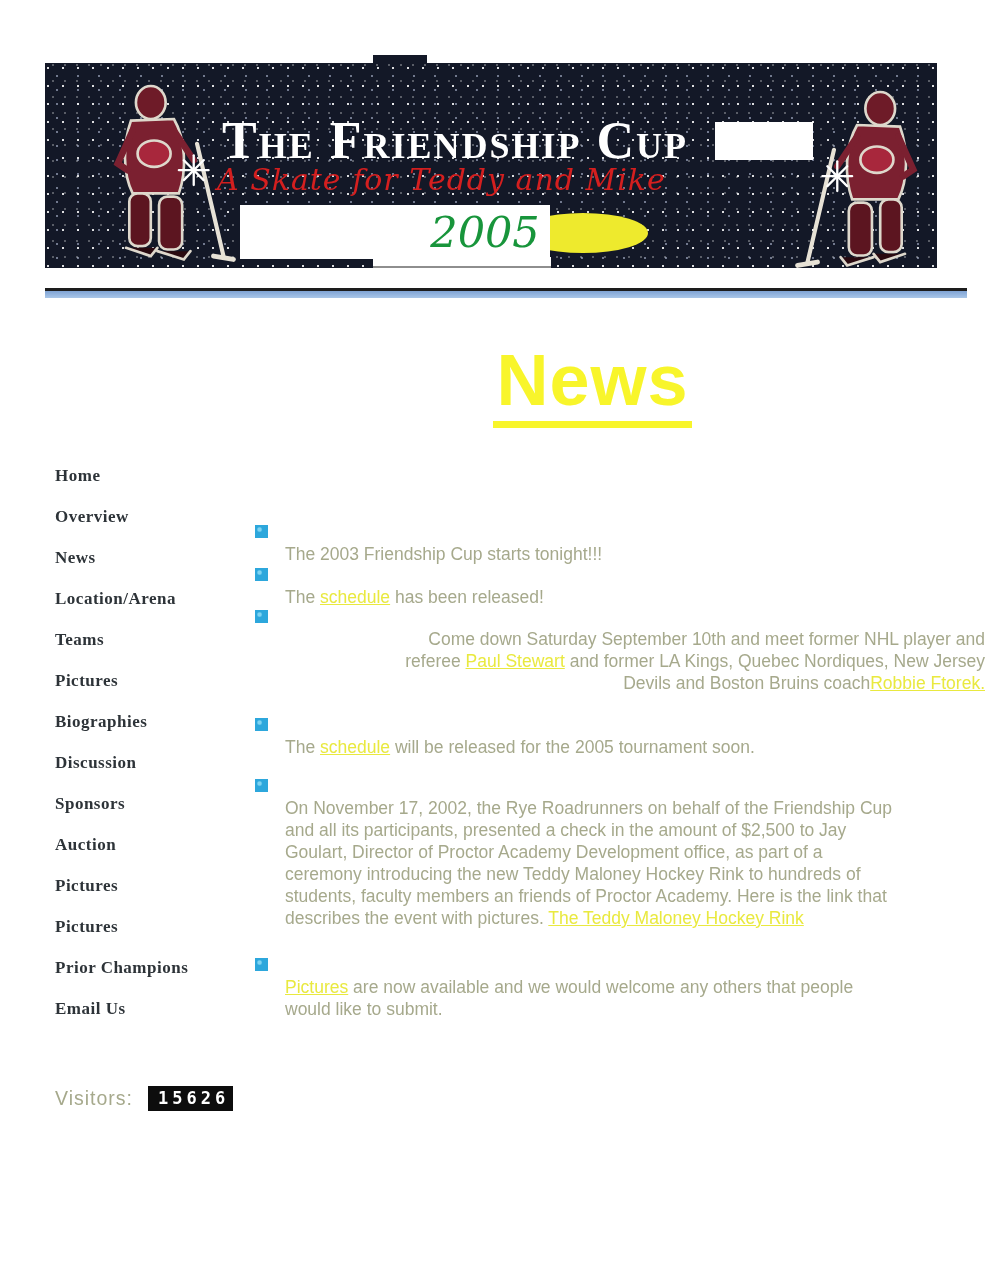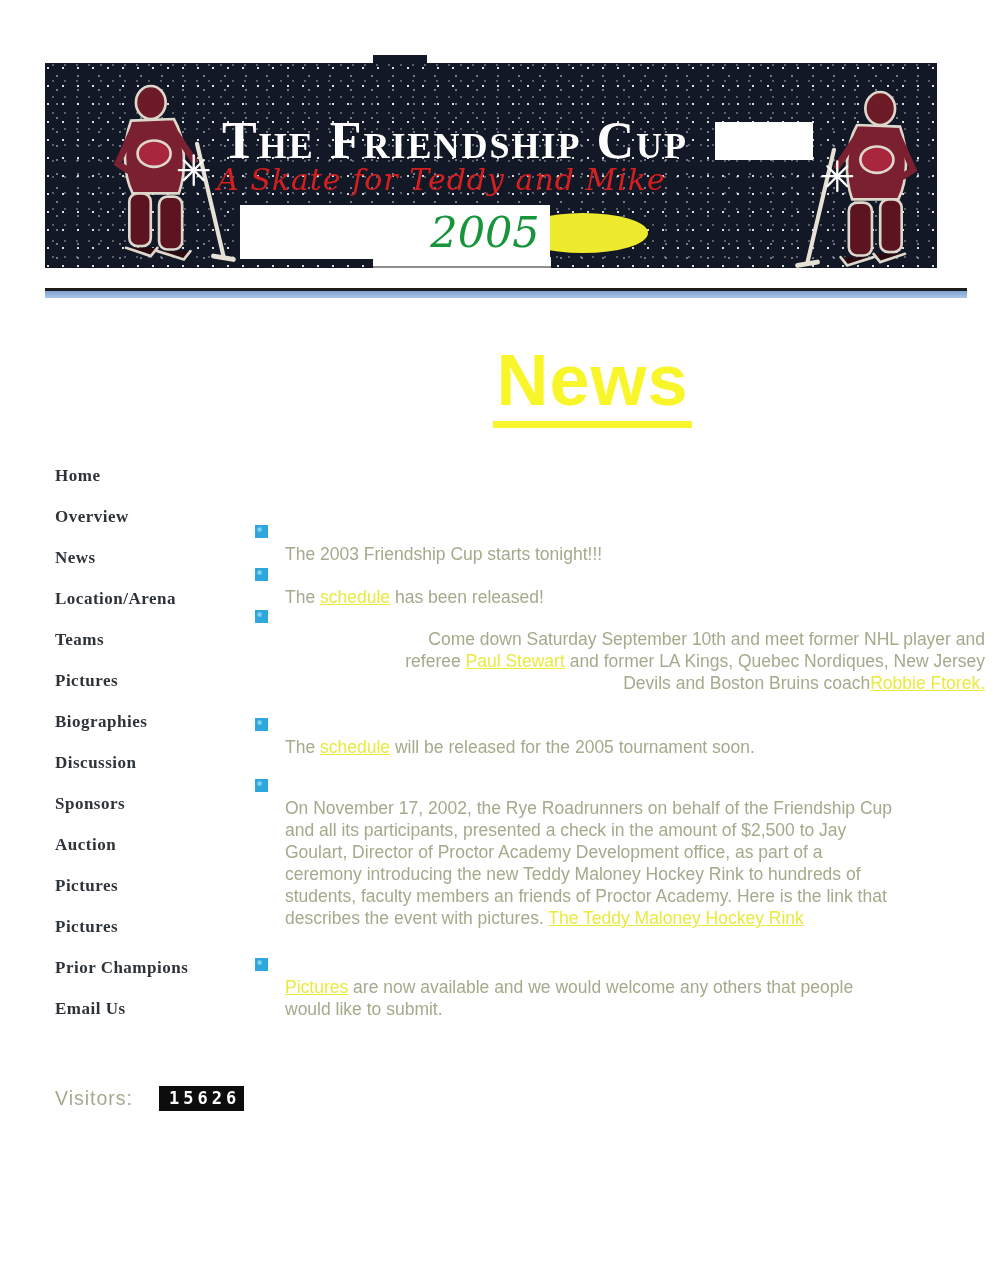--- a/index.html
+++ b/index.html
@@ -57,21 +57,21 @@
   #news-list{position:absolute;left:255px;top:525px;width:715px;}
   .bullet{
     display:block;width:13px;height:13px;background:#2da7dc;
     background-image:radial-gradient(circle at 35% 35%, #7fd4f2 1.5px, transparent 3px);
     margin-bottom:5px;
   }
   .news-text{margin-left:30px;width:700px;font-size:17.5px;line-height:22px;color:#a6a98c;}
   .news-text.green{color:#29b157;font-size:18px;}
   .news-link{color:#e9e93f;text-decoration:underline;cursor:pointer;}
   
-  #visitors{position:absolute;left:55px;top:1086px;display:flex;align-items:center;gap:26px;}
+  #visitors{position:absolute;left:55px;top:1086px;display:flex;align-items:center;gap:15px;}
   .visitors-label{font-size:19.5px;color:#a6a98c;letter-spacing:1px;}
   .visitors-counter{
     background:#0d0d0d;color:#ffffff;font-family:"DejaVu Sans Mono",monospace;font-weight:bold;
     font-size:17px;letter-spacing:4px;padding:3px 4px 3px 10px;line-height:19px;
   }
 </style>
 </head>
 <body>
 
 <div id="top-tab"></div>

